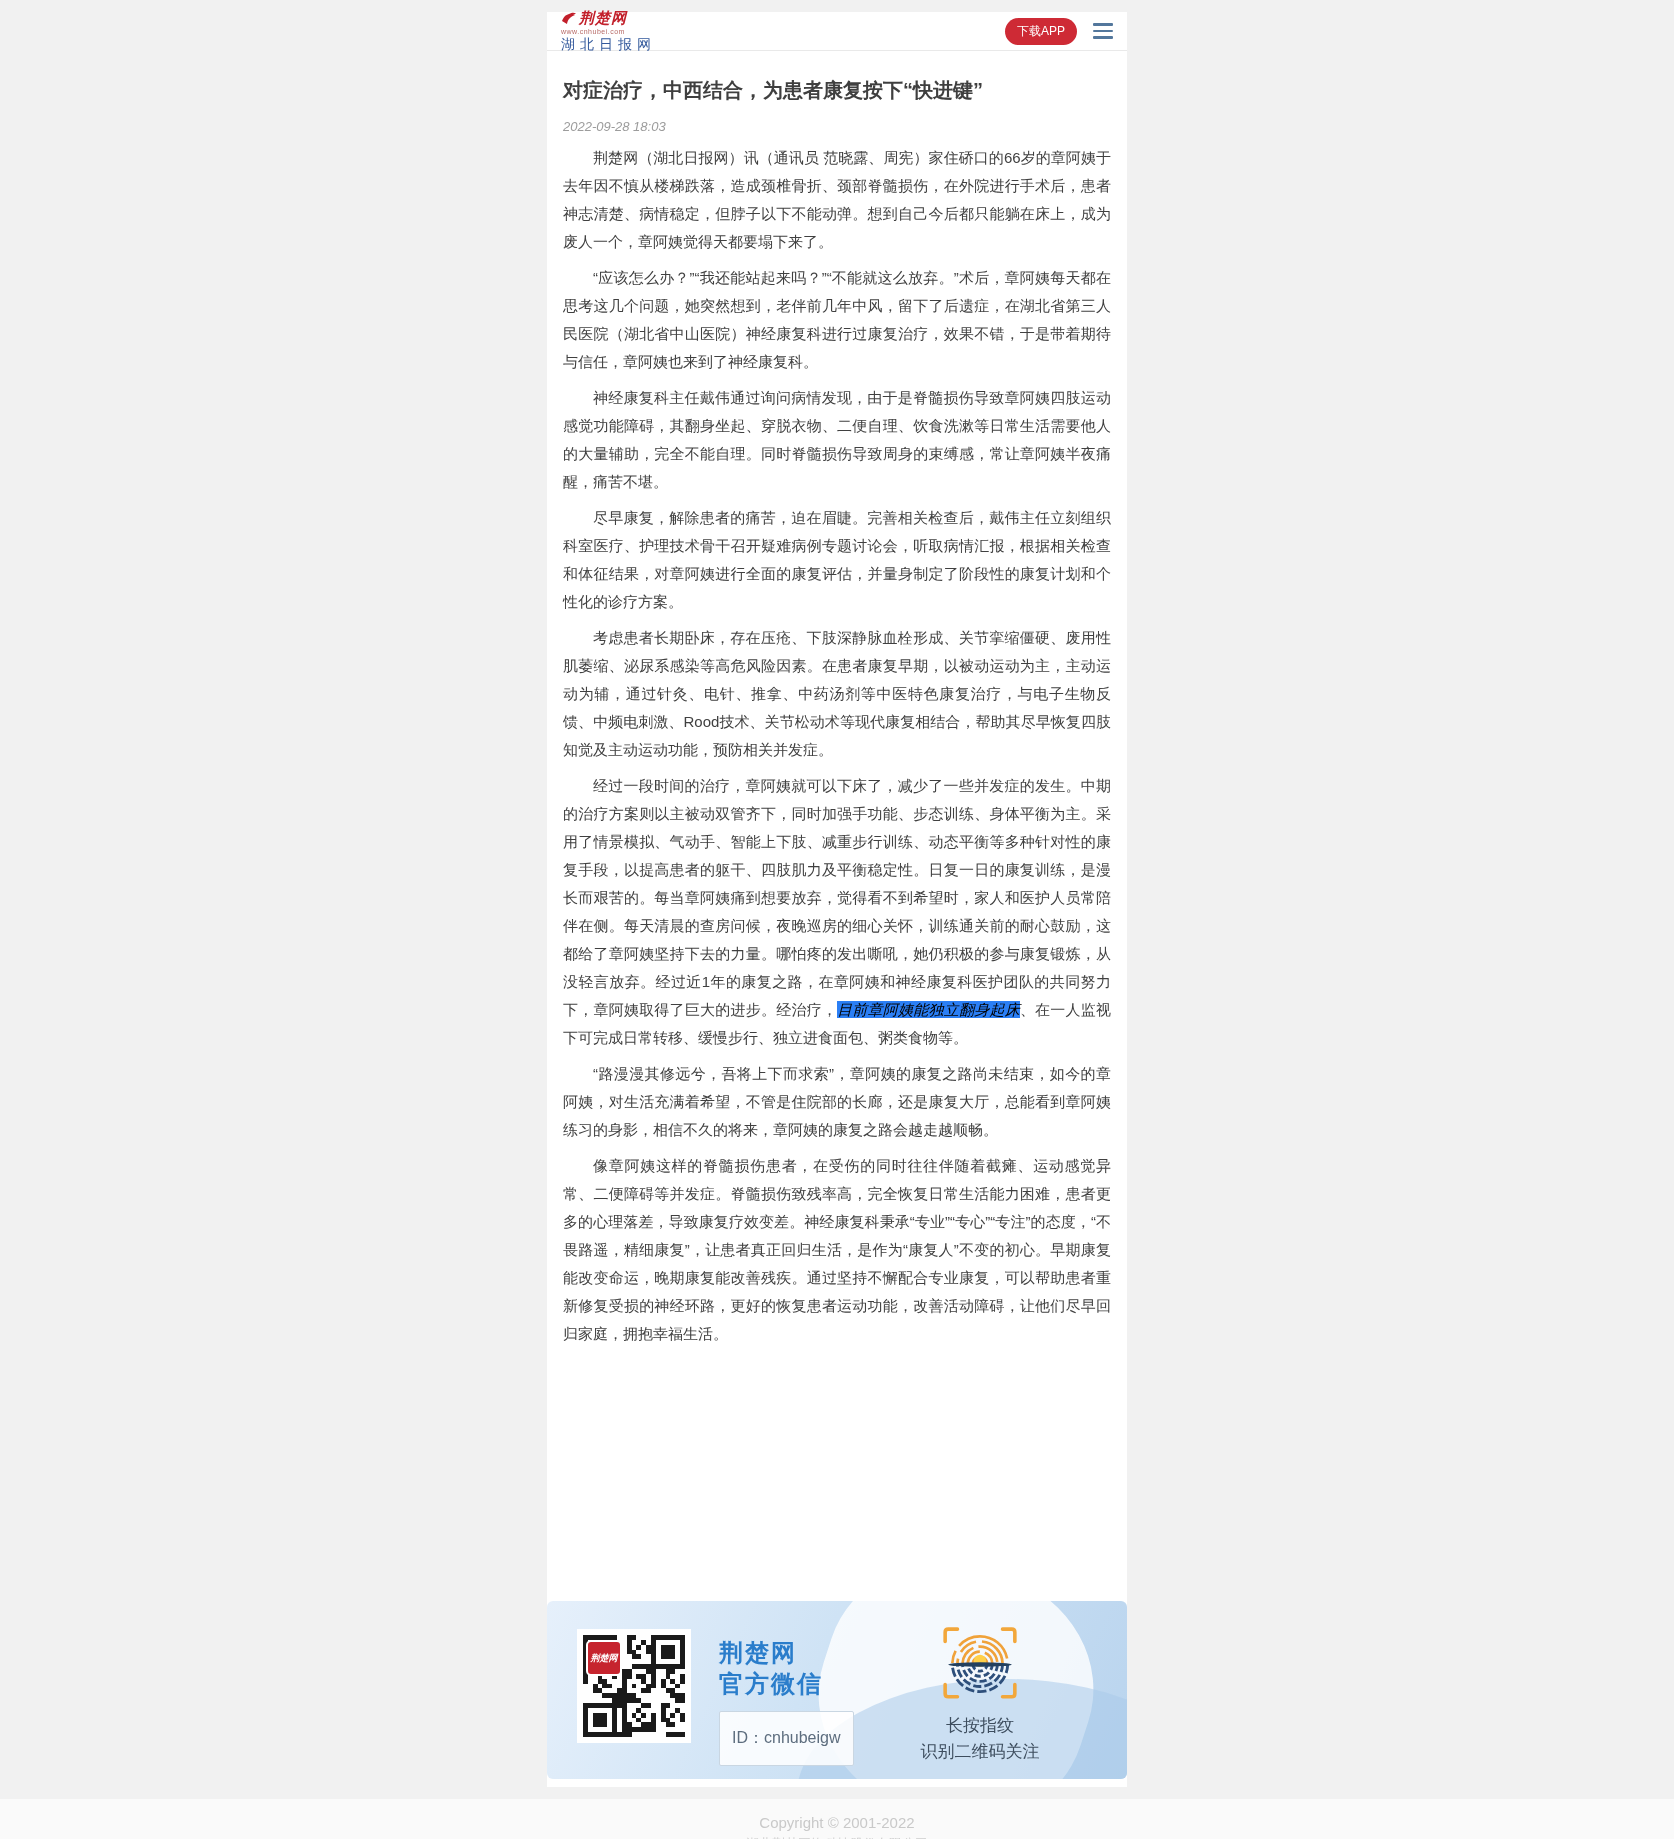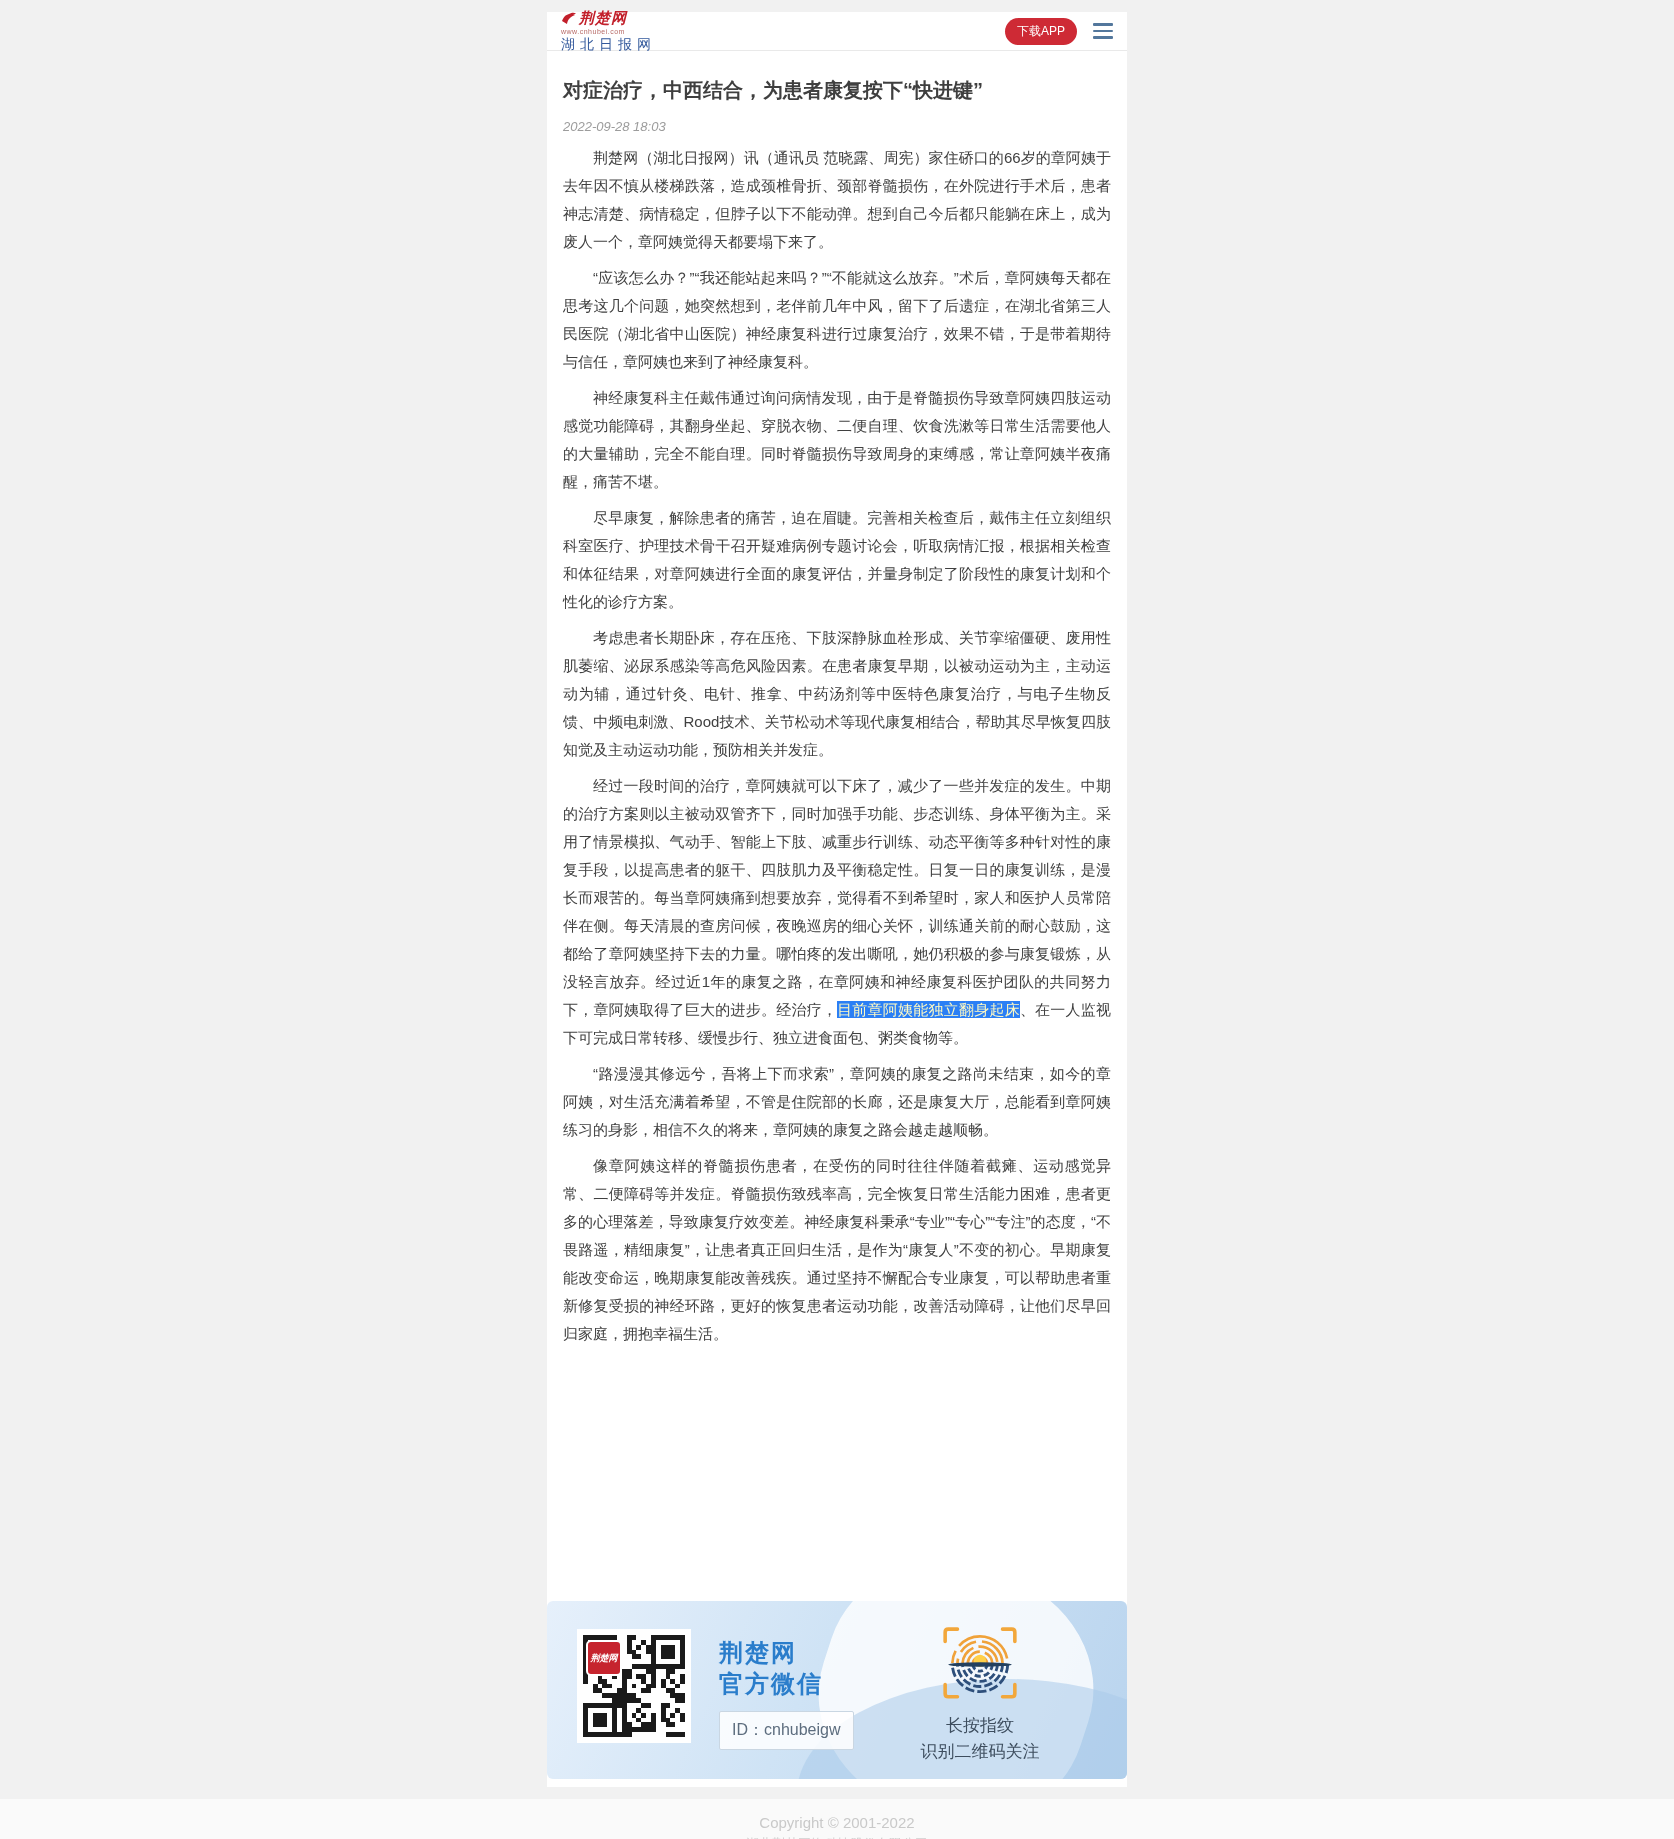--- a/index.html
+++ b/index.html
@@ -39,21 +39,21 @@
   .article { flex: 1 1 auto; padding: 24px 16px 0; }
   .article h1 {
     margin: 0; font-size: 20px; line-height: 30px; font-weight: bold; color: #3f3f3f;
   }
   .date { margin-top: 14px; font-size: 13px; color: #9c9c9c; font-style: italic; }
   .body-text { margin-top: 10px; }
   .body-text p {
     margin: 0 0 8px; font-size: 15px; line-height: 28px; color: #404040;
     text-align: justify; text-indent: 2em;
   }
-  .hl { background: #2b7ff5; color: #fef9c3; }
+  .hl { background: #2b7ff5; color: #000000; font-style: italic; }
   
   .banner {
     flex: 0 0 178px; height: 178px; margin: 0 0 8px; position: relative;
     border-radius: 6px; overflow: hidden;
     background: linear-gradient(115deg, #e6f0fb 0%, #cfe3f5 45%, #b9d4ee 100%);
   }
   .banner::before {
     content: ''; position: absolute; right: 36px; top: -34px; width: 270px; height: 250px;
     background: rgba(255,255,255,.8); border-radius: 45%; transform: rotate(18deg); z-index: 0;
   }
@@ -66,21 +66,21 @@
   .qr-badge {
     position: absolute; left: 39px; top: 39px; width: 36px; height: 36px; box-sizing: border-box;
     background: #c6242e; border: 2px solid #fff; border-radius: 5px;
     color: #fff; font-size: 9px; font-weight: bold; display: flex; align-items: center; justify-content: center;
     font-family: "DejaVu Serif", serif; font-style: italic;
   }
   .wx-text { left: 172px; top: 36px; }
   .wx-title { font-size: 24px; line-height: 31px; font-weight: bold; color: #2a7dcb; letter-spacing: 2px; }
   .wx-id {
     display: inline-block; margin-top: 12px; border: 1px solid #c9d6e2; border-radius: 2px;
-    background: rgba(255,255,255,.85); padding: 8px 12px; font-size: 16px; color: #5d6d7e;
+    background: rgba(255,255,255,.85); padding: 16px 12px; font-size: 16px; color: #5d6d7e;
   }
   .fp-block { left: 358px; top: 22px; width: 150px; text-align: center; }
   .fp-tip { font-size: 17px; line-height: 26px; color: #3d4d5e; margin-top: 4px; }
   
   .site-footer {
     height: 64px; box-sizing: border-box; background: #fafafa; text-align: center; padding-top: 13px;
   }
   .copyright { font-size: 15px; line-height: 22px; color: #c9c9c9; }
   .company { font-size: 13px; line-height: 20px; color: #cfcfcf; }
 </style>

